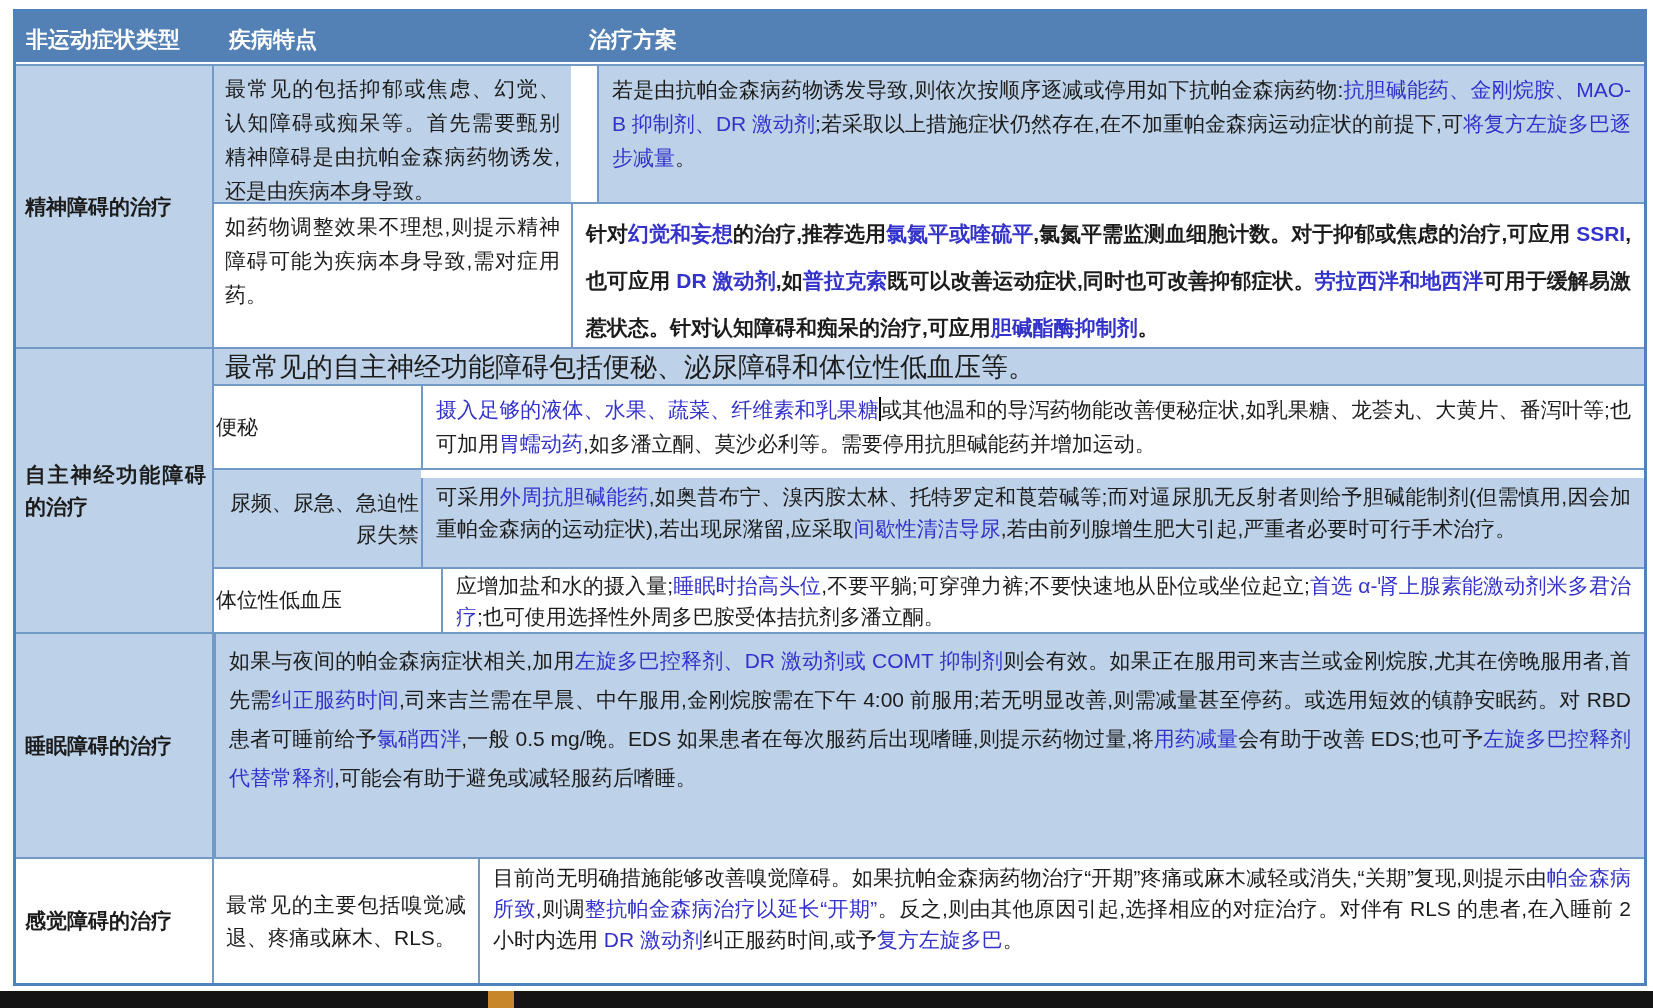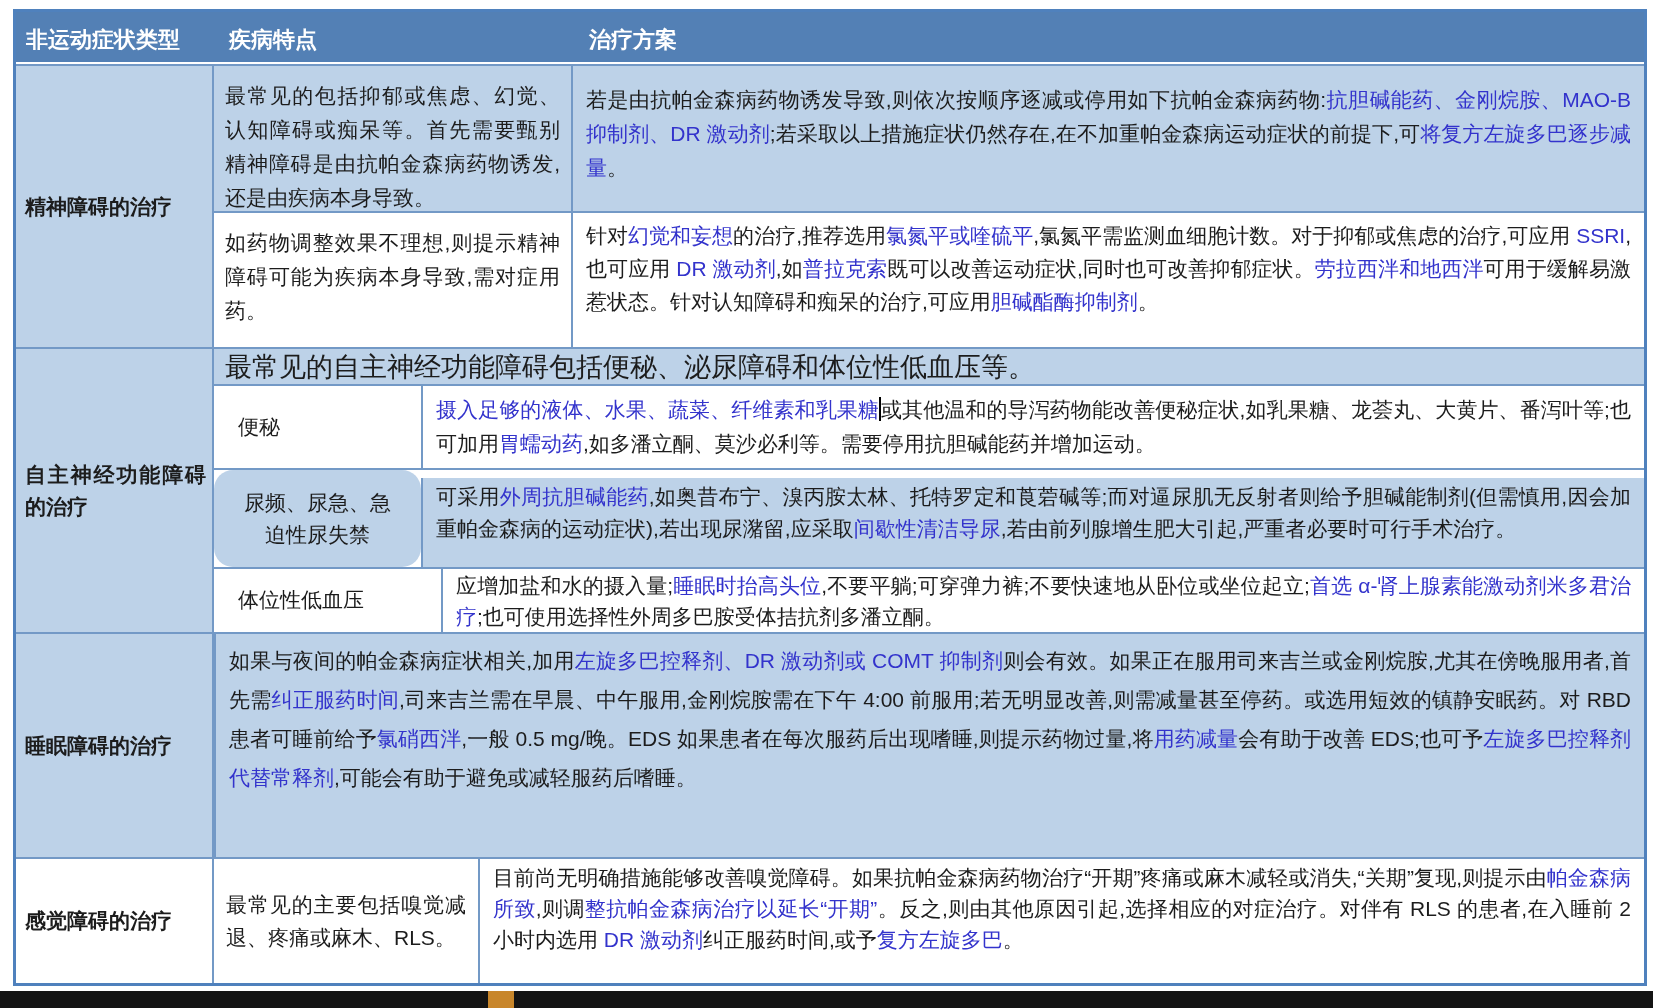--- a/index.html
+++ b/index.html
@@ -22,27 +22,27 @@
             padding:0 6px 0 9px;font-weight:bold;font-size:22px;line-height:32px;}
   .sec-body{flex:1 1 auto;min-width:0;display:flex;flex-direction:column;
             border-left:2px solid var(--border);box-sizing:border-box;}
   .subrow{display:flex;box-sizing:border-box;min-height:0;}
   .subrow + .subrow{border-top:2px solid var(--border);}
   .cell{box-sizing:border-box;font-size:21px;color:var(--text);text-align:justify;text-justify:inter-character;overflow:hidden;}
   .blue{color:var(--link-blue);}
   .bg-blue{background:var(--cell-blue);} .bg-white{background:var(--cell-white);}
   
   .sec1 .r0{height:145px;} .sec1 .r1{flex:1 1 auto;}
-  .feature1{flex:0 0 357px;padding:13px 11px;line-height:34px;}
-  .treat1a{flex:1 1 auto;min-width:0;border-left:2px solid var(--border);padding:17px 13px;line-height:34px;}
-  .treat1b{flex:1 1 auto;min-width:0;border-left:2px solid var(--border);padding:6px 13px;line-height:33px;}
+  .feature1{flex:0 0 357px;padding:6px 11px;line-height:34px;}
+  .treat1a{flex:1 1 auto;min-width:0;border-left:2px solid var(--border);padding:7px 13px;line-height:34px;margin-left:26px;}
+  .treat1b{flex:1 1 auto;min-width:0;border-left:2px solid var(--border);padding:6px 13px;line-height:47px;font-weight:bold;}
   
   .note-row{height:36px;display:flex;align-items:center;padding:0 11px;font-size:27px;box-sizing:border-box;}
   .r-bm{height:85px;} .r-ur{height:100px;} .r-or{flex:1 1 auto;gap:20px;}
-  .sym{flex:0 0 207px;padding:0 24px;display:flex;align-items:center;line-height:32px;text-align:center;border-radius:19px;}
+  .sym{flex:0 0 207px;padding:0 2px;display:flex;align-items:center;line-height:32px;text-align:right;}
   .treat2{flex:1 1 auto;min-width:0;border-left:2px solid var(--border);}
   .r-bm .treat2{padding:7px 13px;line-height:34px;}
   .r-ur .treat2{padding:3px 13px;line-height:32px;margin-top:8px;}
   .r-or .treat2{padding:1px 13px;line-height:31px;}
   
   .feature34{flex:0 0 264px;padding:0 12px;display:flex;align-items:center;}
   .feature34 .inner{line-height:38px;text-align:justify;width:100%;}
   .treat3{flex:1 1 auto;min-width:0;border-left:2px solid var(--border);padding:7px 13px;line-height:39px;}
   .treat4{flex:1 1 auto;min-width:0;border-left:2px solid var(--border);padding:3px 13px;line-height:31px;}
   .caret{display:inline-block;width:2px;height:24px;background:#000;vertical-align:-4px;}

